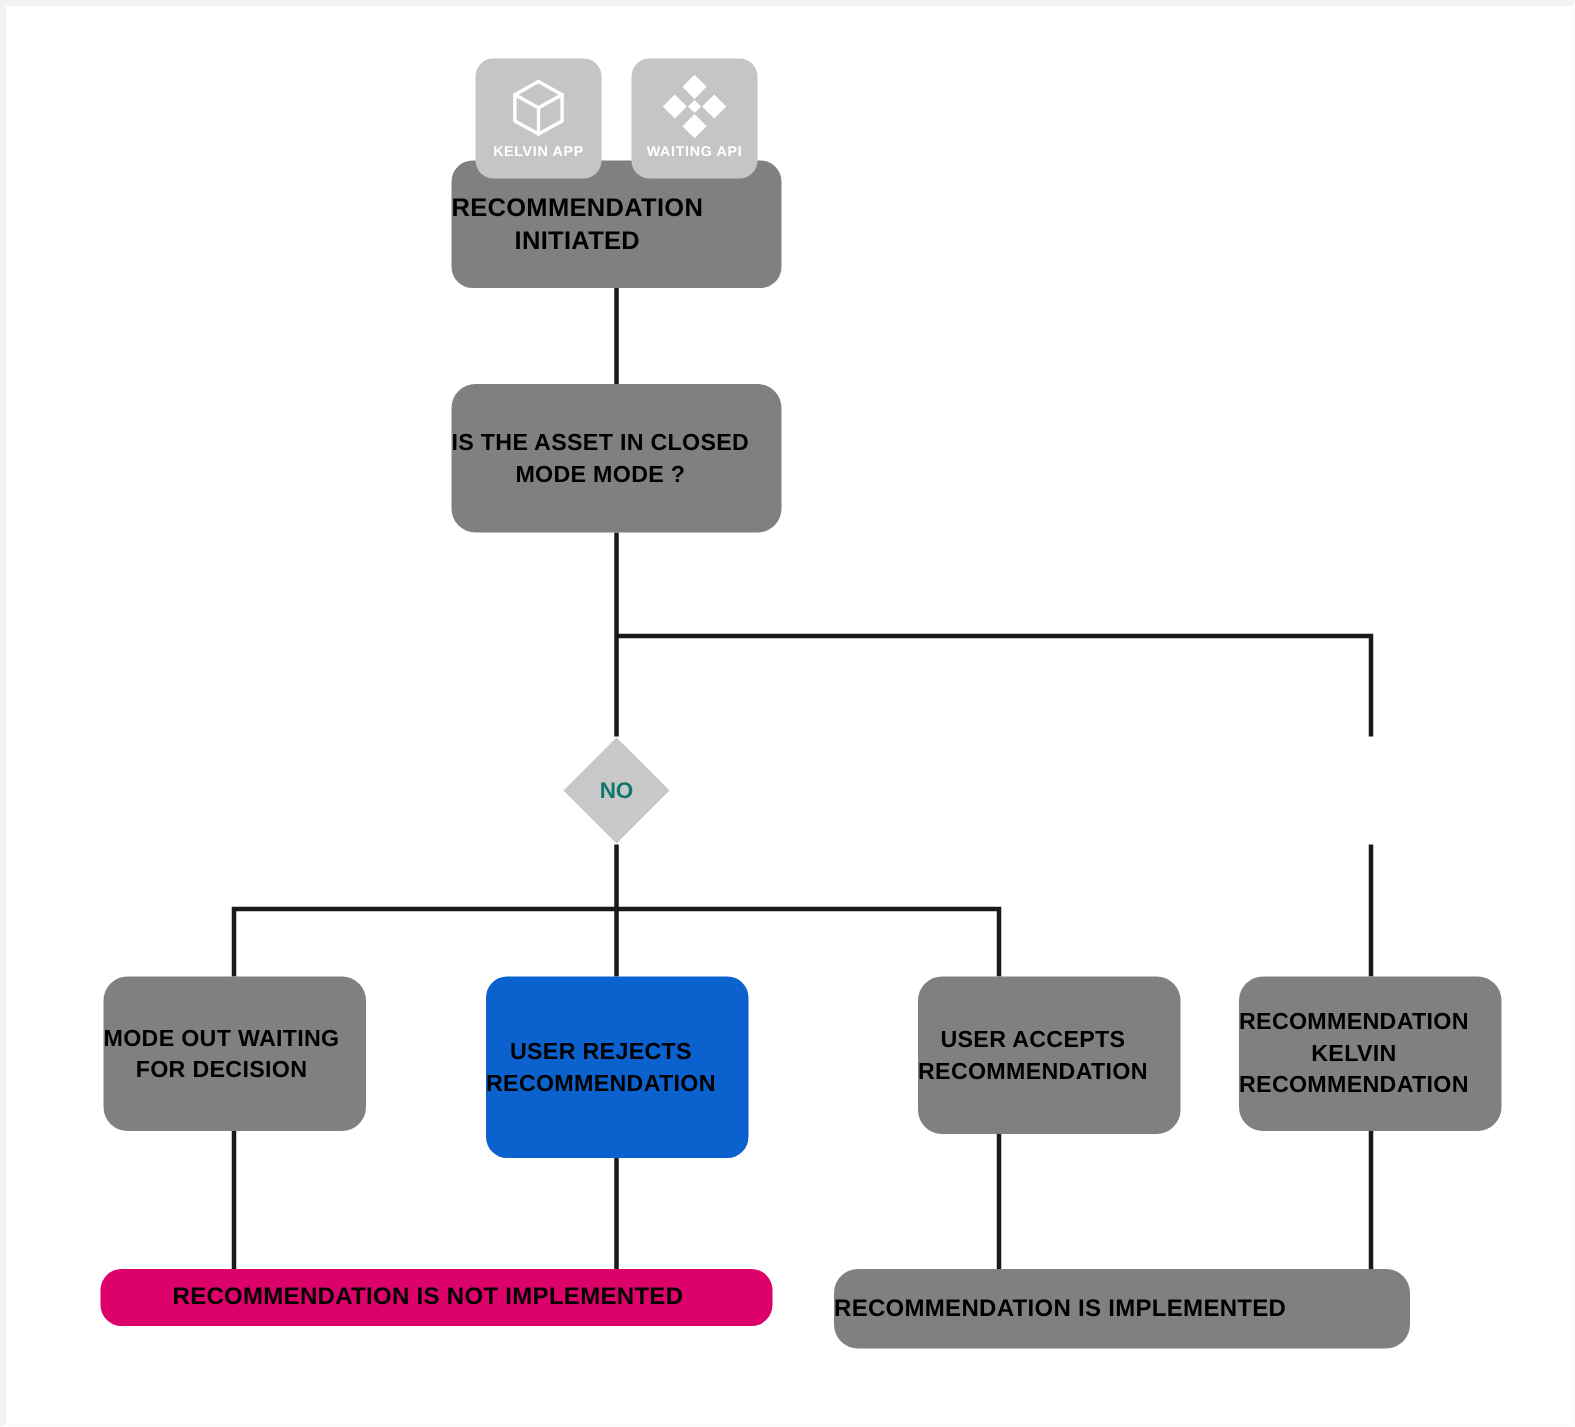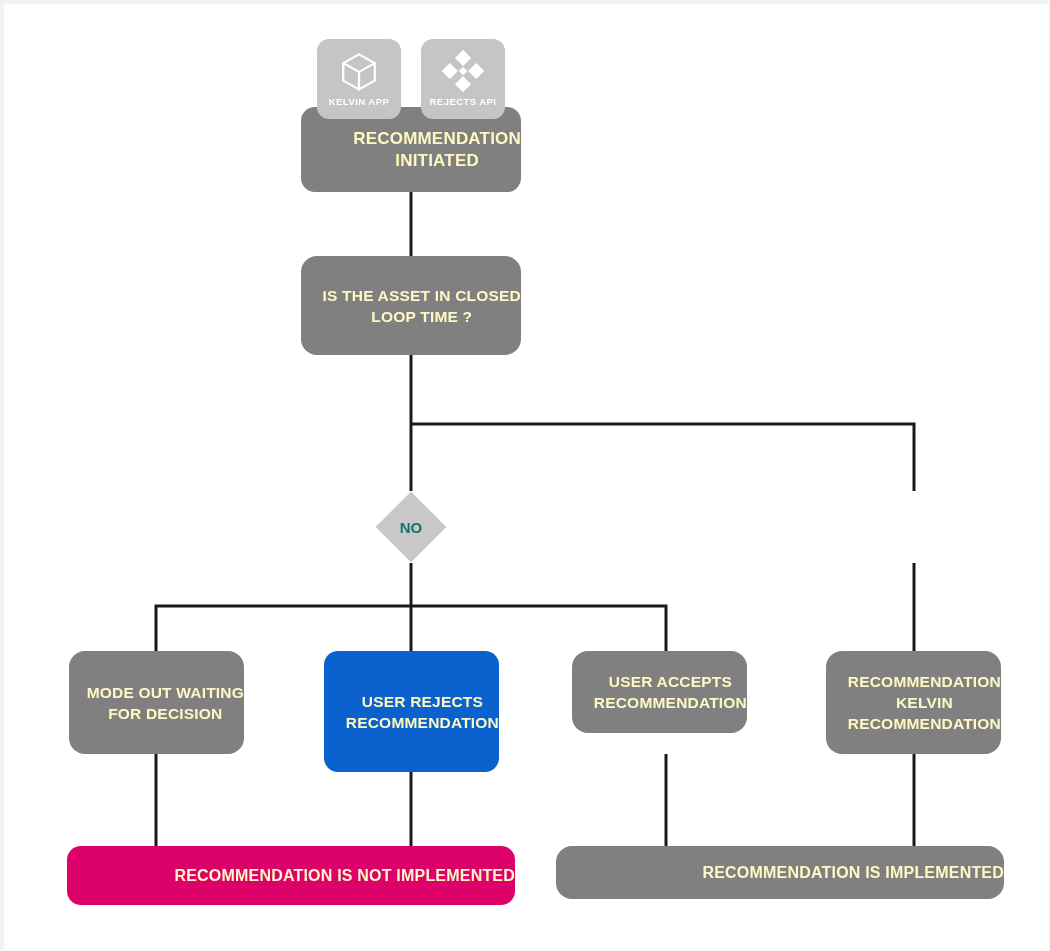--- a/index.html
+++ b/index.html
@@ -30,23 +30,23 @@
     top: 0;
     width: 1050px;
     height: 951px;
     pointer-events: none;
   }
   .node {
     position: absolute;
     box-sizing: border-box;
     display: flex;
     align-items: center;
-    justify-content: flex-end;
+    justify-content: flex-start;
     text-align: center;
-    color: #fef9c3;
+    color: #000000;
     font-weight: bold;
     letter-spacing: 0.2px;
     z-index: 3;
   }
   .box-gray   { background: #808080; border-radius: 16px; }
   .box-blue   { background: #0b62ce; border-radius: 14px; }
   .box-pink   { background: #dd0269; border-radius: 14px; }
 
   
   #node-start {
@@ -120,39 +120,40 @@
     left: 65px; top: 647px;
     width: 175px; height: 103px;
     font-size: 15.5px; line-height: 21px;
   }
   #node-reject {
     left: 320px; top: 647px;
     width: 175px; height: 121px;
     font-size: 15.5px; line-height: 21px;
   }
   #node-accept {
-    left: 568px; top: 647px;
-    width: 175px; height: 82px;
+    left: 608px; top: 647px;
+    width: 175px; height: 105px;
     font-size: 15.5px; line-height: 21px;
   }
   #node-auto {
     left: 822px; top: 647px;
     width: 175px; height: 103px;
     font-size: 15.5px; line-height: 21px;
   }
 
   
   #node-not-implemented {
     left: 63px; top: 842px;
-    width: 448px; height: 59px;
+    width: 448px; height: 38px;
     font-size: 16px;
+    padding-left: 48px;
   }
   #node-implemented {
     left: 552px; top: 842px;
-    width: 448px; height: 53px;
+    width: 384px; height: 53px;
     font-size: 16px;
   }
 </style>
 </head>
 <body>
 
 <div id="canvas">
 
   <svg class="lines" viewBox="0 0 1050 951" width="1050" height="951">
     <g stroke="#1a1a1a" stroke-width="3" fill="none" stroke-linecap="butt">
@@ -197,27 +198,27 @@
   <div class="icon-tile" id="tile-api">
     <svg class="icon-glyph" viewBox="0 0 48 48">
       <g fill="#ffffff">
         <rect x="17.5" y="2.5" width="13" height="13" transform="rotate(45 24 9)"></rect>
         <rect x="17.5" y="32.5" width="13" height="13" transform="rotate(45 24 39)"></rect>
         <rect x="2.5" y="17.5" width="13" height="13" transform="rotate(45 9 24)"></rect>
         <rect x="32.5" y="17.5" width="13" height="13" transform="rotate(45 39 24)"></rect>
         <rect x="20.5" y="20.5" width="7" height="7" transform="rotate(45 24 24)"></rect>
       </g>
     </svg>
-    <div class="tile-label">REJECTS API</div>
+    <div class="tile-label">WAITING API</div>
   </div>
 
   <div class="node box-gray" id="node-decision">
     <div>
       <div>IS THE ASSET IN CLOSED</div>
-      <div>LOOP TIME ?</div>
+      <div>MODE MODE ?</div>
     </div>
   </div>
 
   <div class="diamond" id="diamond-no">
     <div class="dshape"></div>
     <div class="dlabel">NO</div>
   </div>
 
   <div class="node box-gray" id="node-timeout">
     <div>

